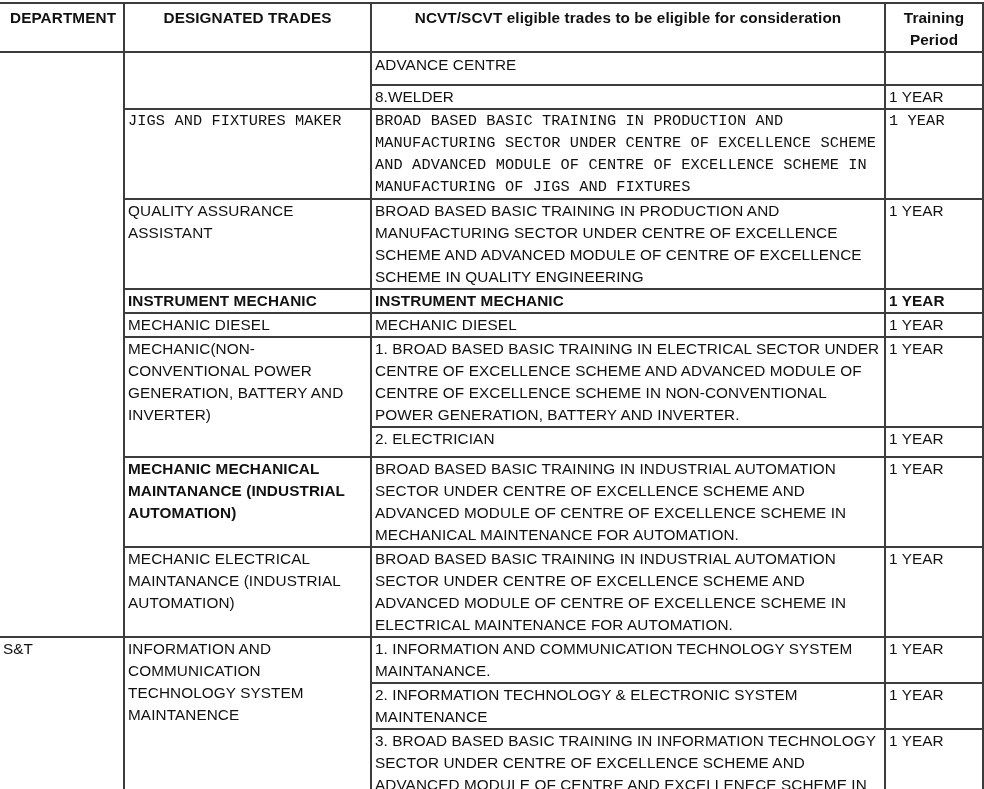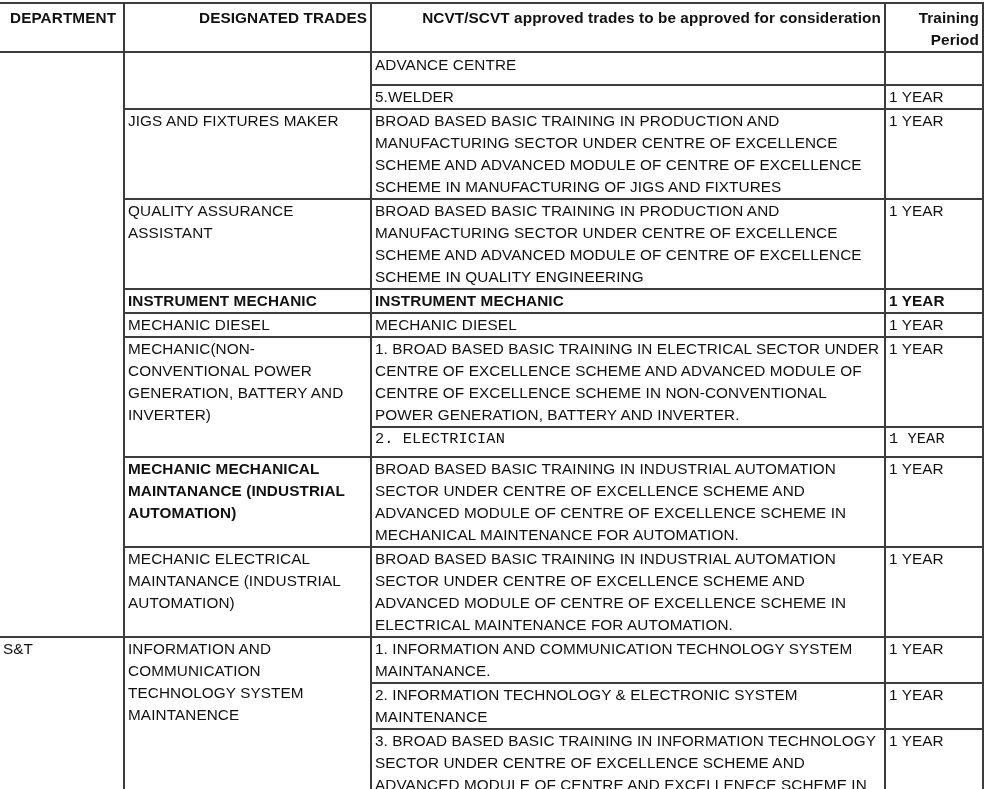--- a/index.html
+++ b/index.html
@@ -37,21 +37,21 @@
   table.trades td, table.trades th {
     border: 2px solid #3c3c3c;
     vertical-align: top;
     padding: 0 3px 0 3px;
     text-align: left;
     font-weight: normal;
     letter-spacing: 0.1px;
   }
   table.trades th {
     font-weight: bold;
-    text-align: right;
+    text-align: center;
     padding-top: 3px;
   }
   table.trades th.dept-h {
     text-align: left;
     padding-left: 10px;
   }
   col.c-dept { width: 125px; }
   col.c-trade { width: 247px; }
   col.c-ncvt { width: 514px; }
   col.c-period { width: 98px; }
@@ -59,26 +59,26 @@
     text-align: center;
     margin-left: 7px;
   }
   td.dept {
     font-weight: bold;
     padding-left: 6px;
   }
   tr.hdr th { height: 41px; }
   tr.r-adv td { height: 30px; padding-top: 1px; }
   tr.r-welder td { height: 20px; }
-  tr.r-jigs td { height: 86px; }
+  tr.r-jigs td { height: 86px; font-family: Liberation Mono, monospace; }
   tr.r-qa td { height: 86px; border-radius: 19px; }
   tr.r-instr td { height: 21px; font-weight: bold; }
   tr.r-diesel td { height: 21px; }
   tr.r-nonconv td { height: 86px; }
-  tr.r-elec td { height: 28px; font-family: Liberation Mono, monospace; }
+  tr.r-elec td { height: 28px; }
   tr.r-mmm td { height: 86px; }
   tr.r-mem td { height: 86px; }
   tr.r-ict1 td { height: 42px; }
   tr.r-ict2 td { height: 42px; }
   tr.r-ict3 td { height: 70px; }
 </style>
 </head>
 <body>
 
 <div class="page">
@@ -86,34 +86,34 @@
     <colgroup>
       <col class="c-dept">
       <col class="c-trade">
       <col class="c-ncvt">
       <col class="c-period">
     </colgroup>
     <thead>
       <tr class="hdr">
         <th class="dept-h">DEPARTMENT</th>
         <th>DESIGNATED TRADES</th>
-        <th>NCVT/SCVT approved trades to be approved for consideration</th>
+        <th>NCVT/SCVT eligible trades to be eligible for consideration</th>
         <th>Training Period</th>
       </tr>
     </thead>
     <tbody>
 
       <tr class="r-adv">
         <td class="dept" rowspan="10"></td>
         <td rowspan="2"></td>
         <td>ADVANCE CENTRE</td>
         <td class="period"></td>
       </tr>
       <tr class="r-welder">
-        <td>5.WELDER</td>
+        <td>8.WELDER</td>
         <td class="period">1 YEAR</td>
       </tr>
       <tr class="r-jigs">
         <td>JIGS AND FIXTURES MAKER</td>
         <td>BROAD BASED BASIC TRAINING IN PRODUCTION AND MANUFACTURING SECTOR UNDER CENTRE OF EXCELLENCE SCHEME AND ADVANCED MODULE OF CENTRE OF EXCELLENCE SCHEME IN MANUFACTURING OF JIGS AND FIXTURES</td>
         <td class="period">1 YEAR</td>
       </tr>
       <tr class="r-qa">
         <td>QUALITY ASSURANCE ASSISTANT</td>
         <td>BROAD BASED BASIC TRAINING IN PRODUCTION AND MANUFACTURING SECTOR UNDER CENTRE OF EXCELLENCE SCHEME AND ADVANCED MODULE OF CENTRE OF EXCELLENCE SCHEME IN QUALITY ENGINEERING</td>

